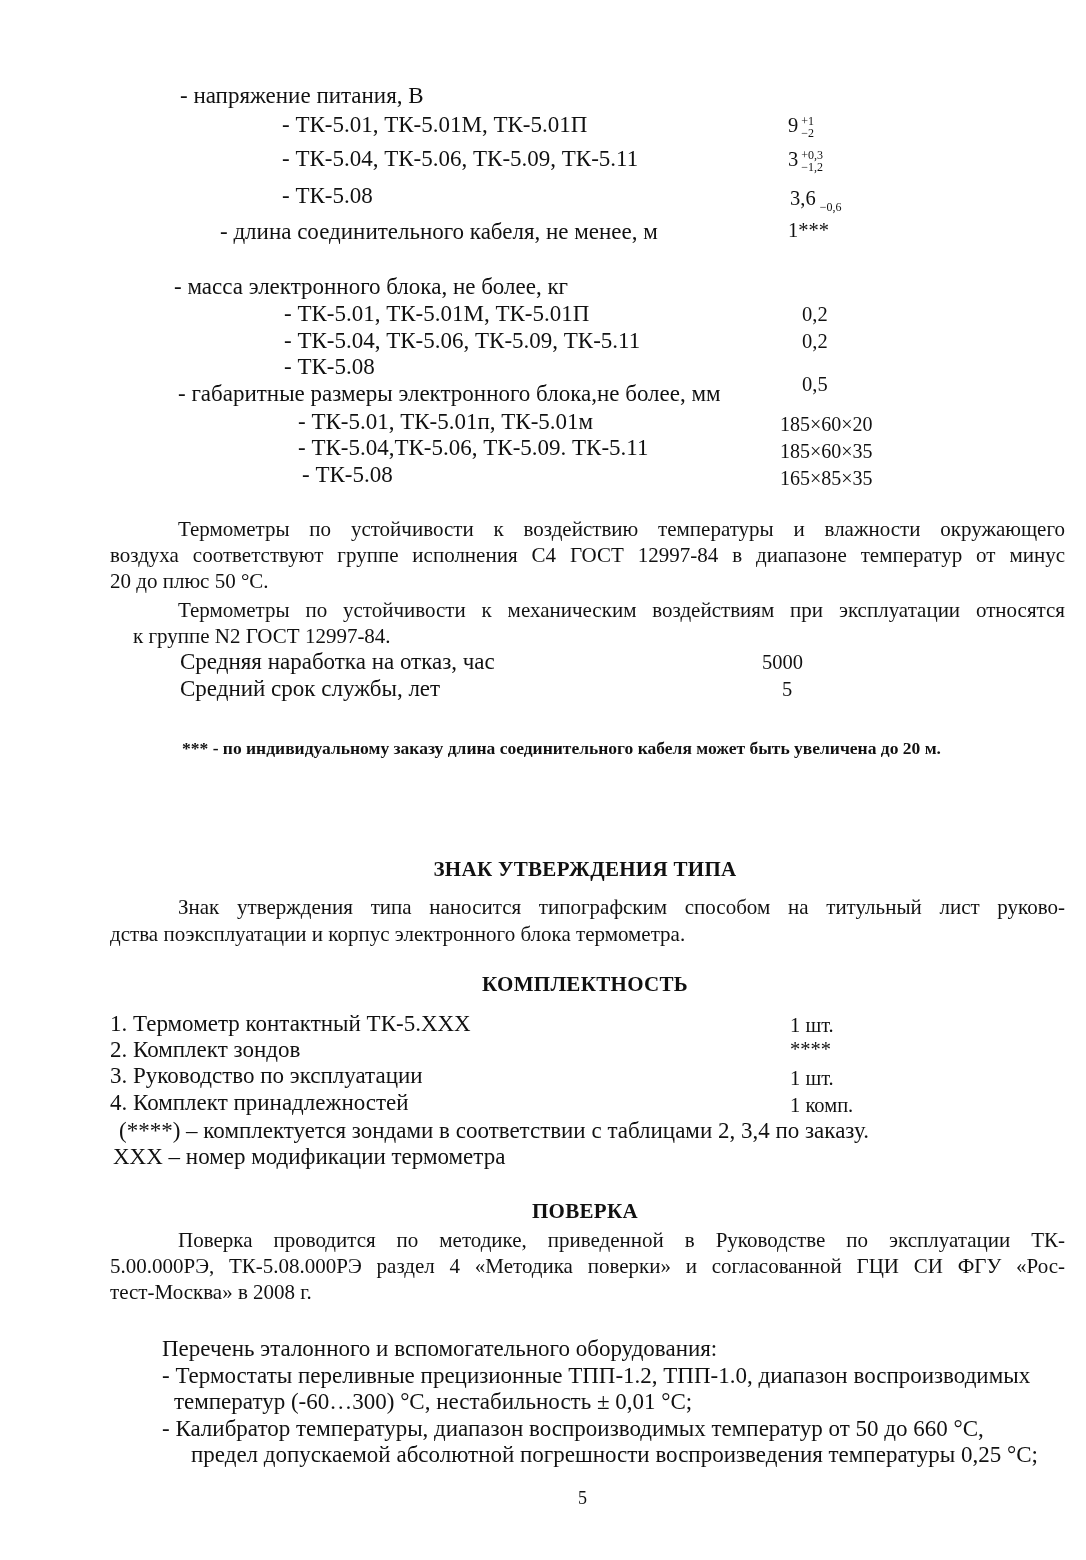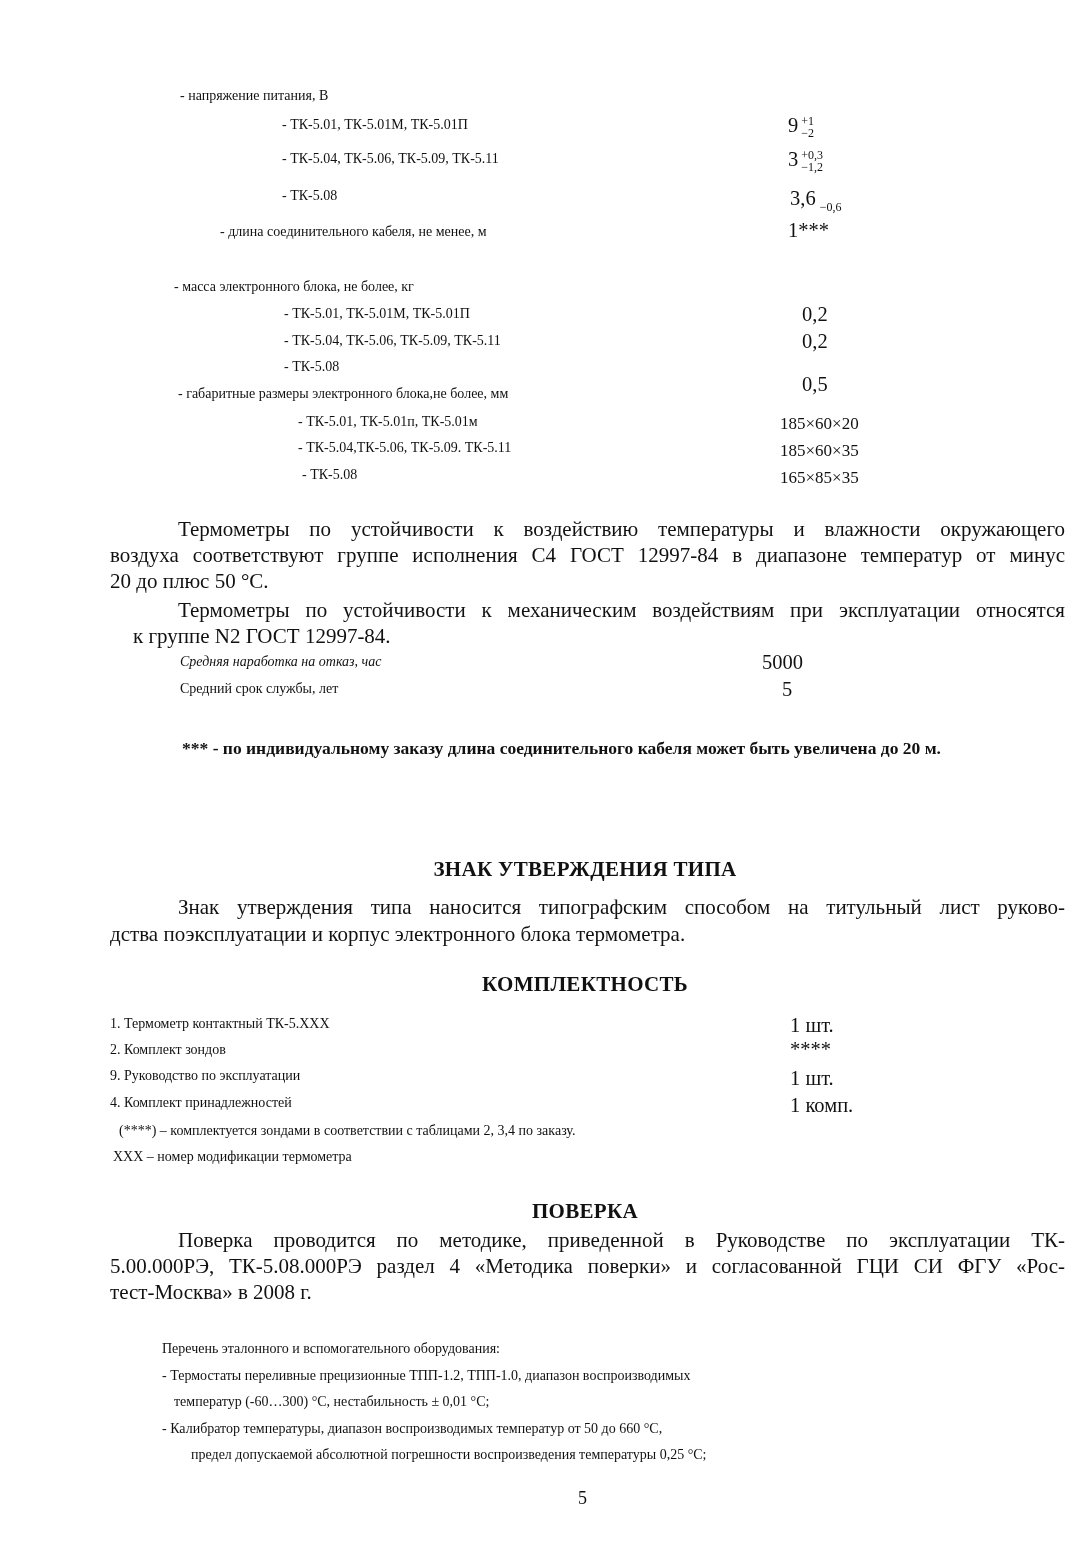--- a/index.html
+++ b/index.html
@@ -1,20 +1,20 @@
 <!DOCTYPE html>
 <html><head>
 <meta charset="utf-8">
 <style>
   html, body { margin:0; padding:0; background:#ffffff; }
   body { width:1086px; height:1560px; position:relative; overflow:hidden;
          font-family:"Liberation Serif", "DejaVu Serif", serif; color:#111; }
-  .ln { position:absolute; font-size:14px; line-height:24px; white-space:nowrap; }
+  .ln { position:absolute; font-size:23px; line-height:24px; white-space:nowrap; }
   .val { position:absolute; font-size:20.5px; line-height:24px; white-space:nowrap; }
-  .small { font-size:17px; }
+  .small { font-size:20px; }
   .tol { display:inline-block; vertical-align:middle; font-size:12px; line-height:12px; margin-left:3px; text-align:left; }
   .tol span { display:block; }
   .sub { font-size:12px; vertical-align:-6px; margin-left:4px; }
   .para { position:absolute; left:110px; width:955px; font-size:21px; line-height:26px; text-align:justify; }
   .para .indent { display:inline-block; width:68px; }
   .jl { text-align:justify; text-align-last:justify; }
   .h { position:absolute; left:0; width:1170px; text-align:center; font-weight:bold; font-size:21px; letter-spacing:0.3px; }
   .foot { position:absolute; font-size:17.5px; line-height:22px; font-weight:bold; white-space:nowrap; }
 </style>
 </head>
@@ -53,37 +53,37 @@
 <div class="ln" style="left:302px;top:463px;">- ТК-5.08</div>
 <div class="val small" style="left:780px;top:466px;">165×85×35</div>
 
 <div class="para jl" style="top:516px;"><span class="indent"></span><span>Термометры по устойчивости к воздействию температуры и влажности окружающего</span></div>
 <div class="para jl" style="top:542px;">воздуха соответствуют группе исполнения С4 ГОСТ 12997-84 в диапазоне температур от минус</div>
 <div class="para" style="top:568px;">20 до плюс 50 °С.</div>
 
 <div class="para jl" style="top:597px;"><span class="indent"></span><span>Термометры по устойчивости к механическим воздействиям при эксплуатации относятся</span></div>
 <div class="para" style="top:623px;margin-left:23px;">к группе N2 ГОСТ 12997-84.</div>
 
-<div class="ln" style="left:180px;top:650px;font-style:italic;">Средняя наработка на отказ, час</div>
+<div class="ln" style="left:180px;top:650px;">Средняя наработка на отказ, час</div>
 <div class="val" style="left:762px;top:650px;">5000</div>
 <div class="ln" style="left:180px;top:677px;">Средний срок службы, лет</div>
 <div class="val" style="left:782px;top:677px;">5</div>
 
 <div class="foot" style="left:182px;top:737px;">*** - по индивидуальному заказу длина соединительного кабеля может быть увеличена до 20 м.</div>
 
 <div class="h" style="top:857px;">ЗНАК  УТВЕРЖДЕНИЯ ТИПА</div>
 <div class="para jl" style="top:894px;"><span class="indent"></span><span>Знак утверждения типа наносится типографским способом на титульный лист руково-</span></div>
 <div class="para" style="top:921px;">дства поэксплуатации и корпус электронного блока термометра.</div>
 
 <div class="h" style="top:972px;">КОМПЛЕКТНОСТЬ</div>
 <div class="ln" style="left:110px;top:1012px;">1. Термометр контактный ТК-5.XXX</div>
 <div class="val" style="left:790px;top:1013px;">1 шт.</div>
 <div class="ln" style="left:110px;top:1038px;">2. Комплект зондов</div>
 <div class="val" style="left:790px;top:1037px;">****</div>
-<div class="ln" style="left:110px;top:1064px;">9. Руководство по  эксплуатации</div>
+<div class="ln" style="left:110px;top:1064px;">3. Руководство по  эксплуатации</div>
 <div class="val" style="left:790px;top:1066px;">1 шт.</div>
 <div class="ln" style="left:110px;top:1091px;">4. Комплект принадлежностей</div>
 <div class="val" style="left:790px;top:1093px;">1 комп.</div>
 <div class="ln" style="left:108px;top:1119px;margin-left:11px;">(****) – комплектуется зондами в соответствии с таблицами 2, 3,4 по заказу.</div>
 <div class="ln" style="left:113px;top:1145px;">XXX – номер модификации термометра</div>
 
 <div class="h" style="top:1199px;">ПОВЕРКА</div>
 <div class="para jl" style="top:1227px;"><span class="indent" style="width:68px;"></span><span>Поверка проводится по методике, приведенной в Руководстве по эксплуатации ТК-</span></div>
 <div class="para jl" style="top:1253px;">5.00.000РЭ, ТК-5.08.000РЭ раздел 4 «Методика поверки» и согласованной ГЦИ СИ ФГУ «Рос-</div>
 <div class="para" style="top:1279px;">тест-Москва» в 2008 г.</div>

